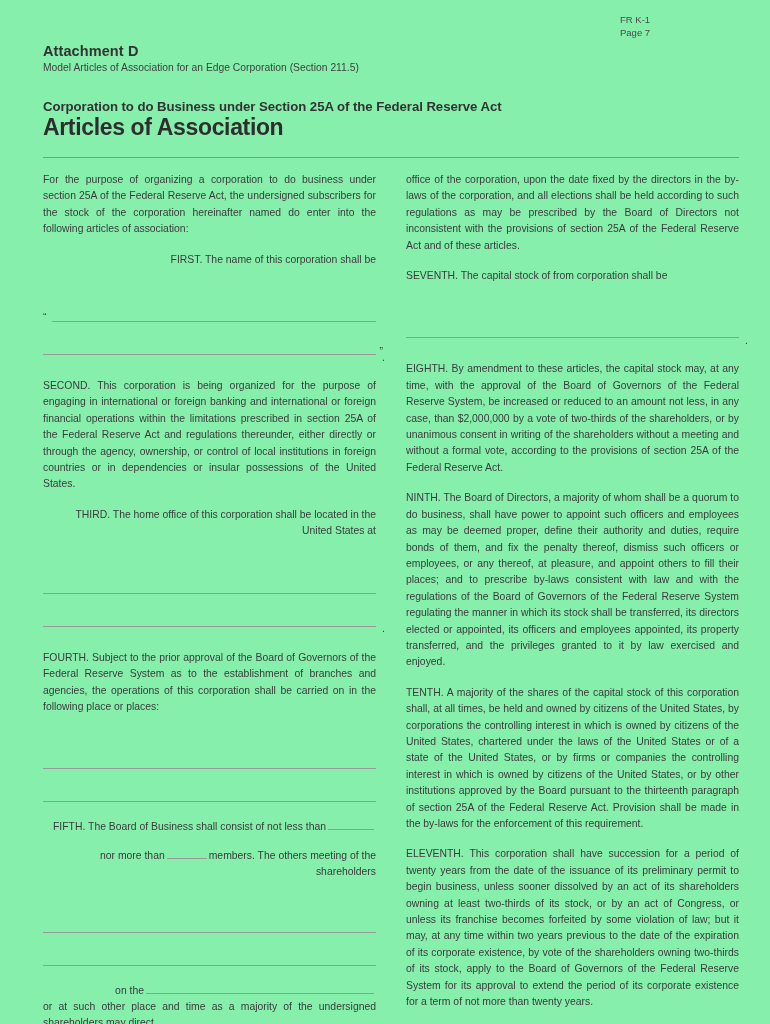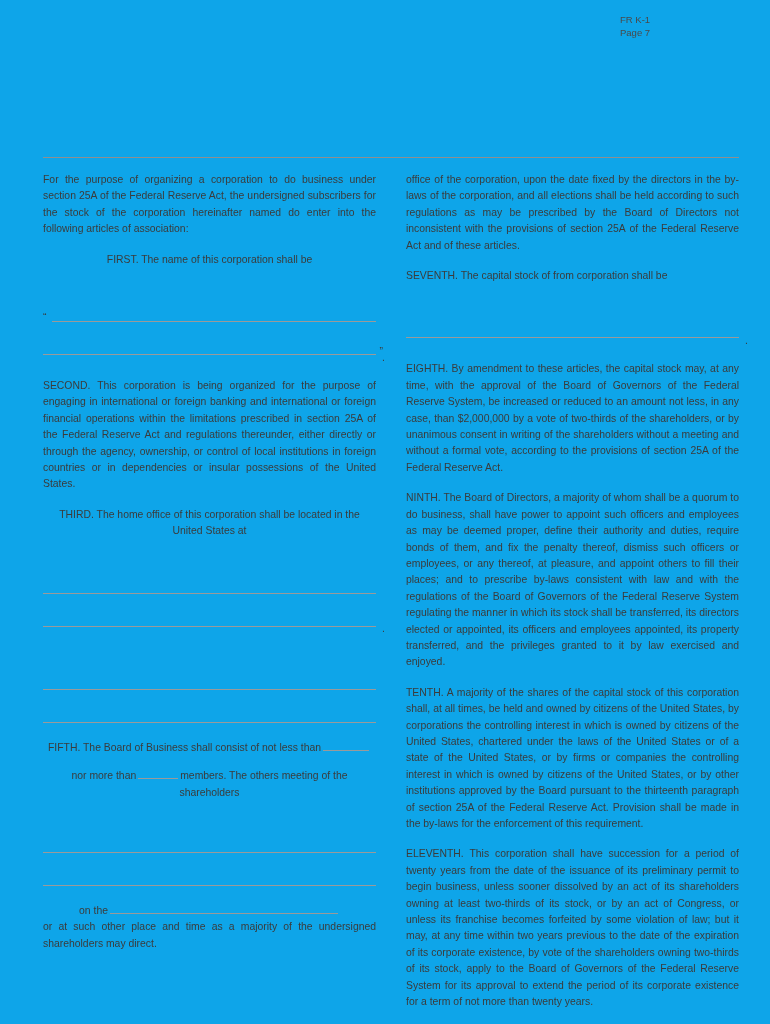--- a/index.html
+++ b/index.html
@@ -11,21 +11,21 @@
   body {
     font-family: "Liberation Sans", sans-serif;
     color: #3b3b3b;
     -webkit-font-smoothing: antialiased;
   }
   .page {
     position: relative;
     width: 770px;
     height: 1024px;
     margin: 0 auto;
-    background: #0ea5e9;
+    background: #86efac;
     overflow: hidden;
     box-sizing: border-box;
   }
 
   
   .page-header {
     position: absolute;
     top: 14px;
     right: 30px;
     text-align: left;
@@ -99,21 +99,21 @@
     line-height: 16.4px;
     margin: 0 0 14px 0;
     text-align: justify;
     text-justify: inter-word;
     color: #3b3b3b;
   }
   p.body.tight {
     margin-bottom: 0;
   }
   p.body.nojust {
-    text-align: center;
+    text-align: right;
   }
 
   
   .fill-line {
     position: relative;
     height: 1px;
     background: #9a9a9a;
     width: 100%;
   }
   .fill-row {
@@ -170,20 +170,26 @@
 </head>
 <body>
 
 <div class="page">
 
   <div class="page-header">
     <div>FR K-1</div>
     <div>Page 7</div>
   </div>
 
+  <div class="title-block">
+    <p class="attachment-label">Attachment D</p>
+    <p class="attachment-sub">Model Articles of Association for an Edge Corporation (Section 211.5)</p>
+    <p class="doc-kicker">Corporation to do Business under Section 25A of the Federal Reserve Act</p>
+    <p class="doc-title">Articles of Association</p>
+  </div>
 
   <div class="title-rule"></div>
 
   <div class="columns">
 
     <div class="col">
 
       <p class="body">For the purpose of organizing a corporation to do business under section 25A of the Federal Reserve Act, the undersigned subscribers for the stock of the corporation hereinafter named do enter into the following articles of association:</p>
 
       <p class="body nojust">FIRST. The name of this corporation shall be</p>
@@ -221,20 +227,21 @@
 
       <div class="fill-row">
         <div class="fill-wrap">
           <span class="tick tick-period">.</span>
           <div class="fill-line"></div>
         </div>
       </div>
 
       <div class="spacer-md"></div>
 
+      <p class="body">FOURTH. Subject to the prior approval of the Board of Governors of the Federal Reserve System as to the establishment of branches and agencies, the operations of this corporation shall be carried on in the following place or places:</p>
 
       <div class="spacer-sm"></div>
 
       <div class="fill-row">
         <div class="fill-wrap">
           <div class="fill-line"></div>
         </div>
       </div>
 
       <div class="fill-row">

